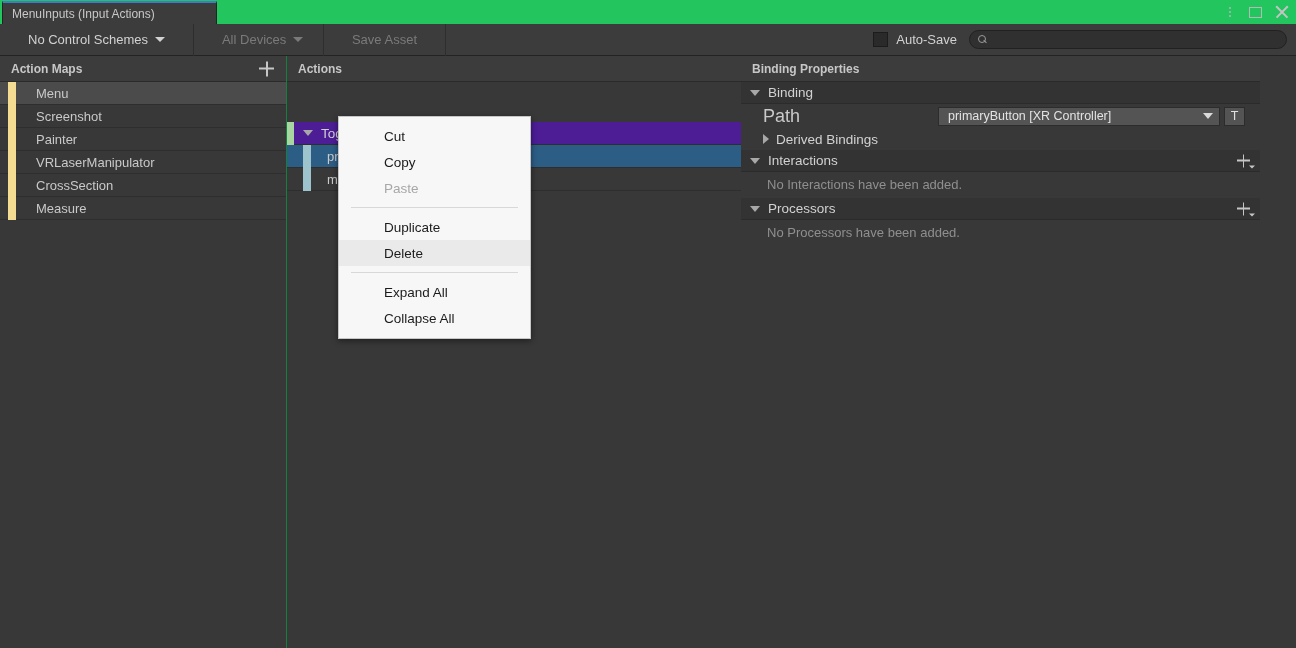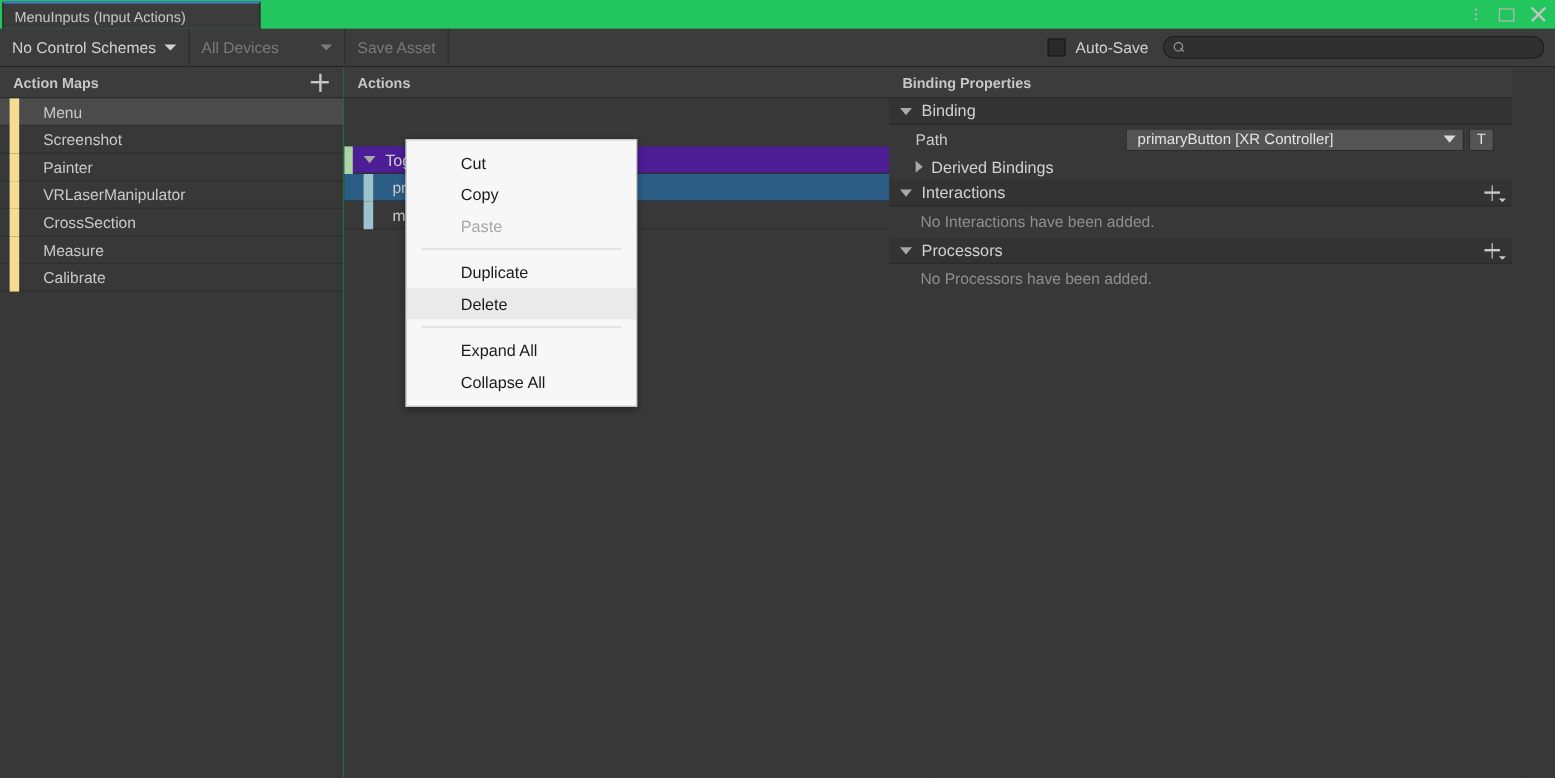--- a/index.html
+++ b/index.html
@@ -44,21 +44,21 @@
 
   
   .toolbar {
     position: absolute; left: 0; top: 24px; width: 1296px; height: 32px;
     background: #3c3c3c;
     border-bottom: 1px solid #232323;
     display: flex; align-items: center;
   }
   .tb-btn {
     height: 32px; display: flex; align-items: center;
-    padding: 0 10px; font-size: 13px; color: #d2d2d2;
+    padding: 0 28px; font-size: 13px; color: #d2d2d2;
     border-right: 1px solid #2e2e2e;
     white-space: nowrap; cursor: pointer;
   }
   .tb-btn.disabled { color: #7a7a7a; cursor: default; }
   .tb-btn .caret {
     margin-left: 7px; width: 0; height: 0;
     border-left: 5px solid transparent; border-right: 5px solid transparent;
     border-top: 5px solid #d2d2d2;
   }
   .tb-btn.disabled .caret { border-top-color: #7a7a7a; }
@@ -182,21 +182,21 @@
     display: flex; align-items: center;
   }
   .sec-tri {
     margin-left: 9px; width: 0; height: 0;
     border-left: 5px solid transparent; border-right: 5px solid transparent;
     border-top: 6px solid #a8a8a8;
   }
   .sec-title { margin-left: 8px; font-size: 13.5px; color: #d2d2d2; }
   .sec-body { background: #383838; }
   .prop-row { display: flex; align-items: center; height: 24px; padding-left: 22px; }
-  .prop-label { font-size: 13px; color: #c9c9c9; width: 175px; }
+  .prop-label { font-size: 18px; color: #c9c9c9; width: 175px; }
   .dropdown {
     width: 282px; height: 19px; background: #545454;
     border: 1px solid #2c2c2c;
     display: flex; align-items: center; justify-content: space-between;
     padding: 0 6px 0 9px; cursor: pointer;
   }
   .dropdown span { font-size: 12.5px; color: #e3e3e3; white-space: nowrap; }
   .dropdown .dcaret {
     width:0; height:0;
     border-left:5px solid transparent; border-right:5px solid transparent;
@@ -301,24 +301,20 @@
             <div class="am-bar" style="background: rgb(244, 221, 146);"></div>
             <div class="am-label">VRLaserManipulator</div>
           </div>
           <div class="am-row">
             <div class="am-bar" style="background: rgb(244, 221, 146);"></div>
             <div class="am-label">CrossSection</div>
           </div>
           <div class="am-row">
             <div class="am-bar" style="background: rgb(244, 221, 146);"></div>
             <div class="am-label">Measure</div>
-          </div>
-          <div class="am-row">
-            <div class="am-bar" style="background: rgb(244, 221, 146);"></div>
-            <div class="am-label">Calibrate</div>
           </div>
         </div>
     </div>
 
     <div class="panel panel-actions">
       <div class="panel-head">
         <span class="title">Actions</span>
         <span class="plus"></span>
       </div>
       <div id="act-list">

